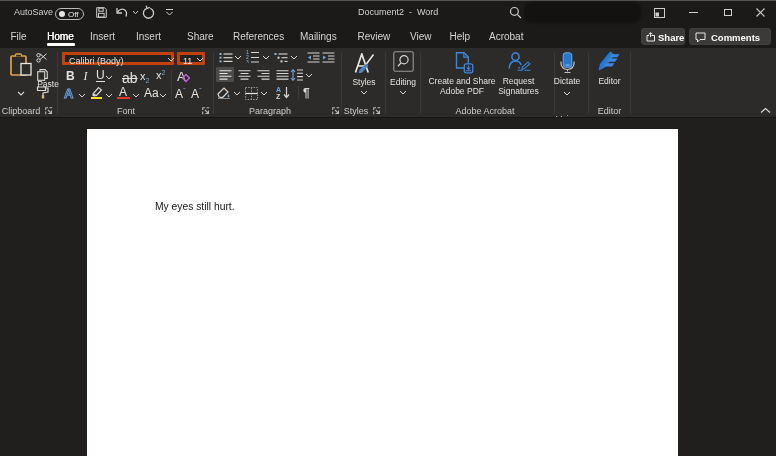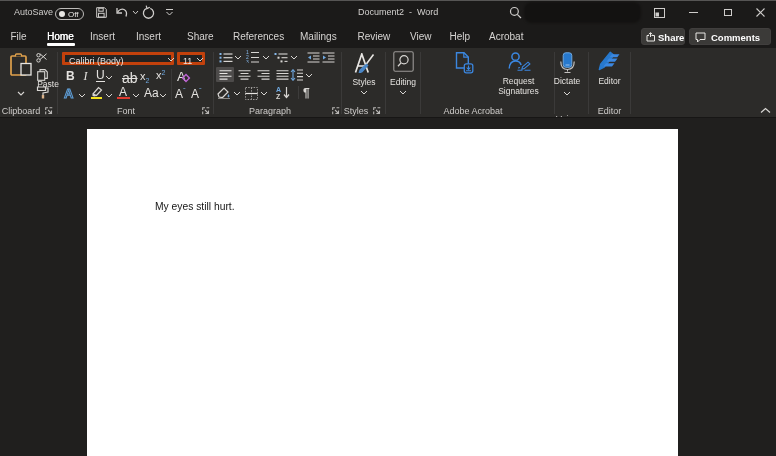--- a/index.html
+++ b/index.html
@@ -313,29 +313,30 @@
   <svg class="abs" style="left:399px;top:42px;" width="8" height="5" viewBox="0 0 8 5">
       <path d="M1 1 L4 4 L7 1" fill="none" stroke="#d8d6d3" stroke-width="1"></path>
     </svg>
 
   <svg class="abs" style="left:455px;top:4px;" width="19" height="22" viewBox="0 0 19 22">
     <path d="M1.5 0.7 h7.5 l4.3 4.3 v11 h-11.8 z" fill="none" stroke="#3b87e0" stroke-width="1.4"></path>
     <path d="M8.8 0.7 v4.5 h4.5" fill="none" stroke="#3b87e0" stroke-width="1.2"></path>
     <rect x="9.3" y="11.8" width="8.5" height="9" rx="2" fill="#2c2b29" stroke="#3b87e0" stroke-width="1.3"></rect>
     <path d="M13.5 13.5 v3.6 M11.7 15.5 L13.5 17.5 L15.3 15.5 M11 18.8 h5" fill="none" stroke="#3b87e0" stroke-width="1.1"></path>
   </svg>
+  <div class="abs" style="left:421px;top:28px;width:82px;text-align:center;font-size:8.5px;color:#e4e2df;line-height:10px;">Create and Share<br>Adobe PDF</div>
   <svg class="abs" style="left:508px;top:4px;" width="25" height="21" viewBox="0 0 25 21">
     <circle cx="7.5" cy="4.7" r="3.6" fill="none" stroke="#3b87e0" stroke-width="1.5"></circle>
     <path d="M1.2 16.5 q0.5 -7.5 6.3 -7.5 q4.5 0 5.6 4" fill="none" stroke="#3b87e0" stroke-width="1.5"></path>
     <path d="M14.5 14.8 l5.5 -4.6 l1.9 1.7 l-5.6 4.7 l-2.4 0.6 z" fill="none" stroke="#3b87e0" stroke-width="1.1"></path>
     <path d="M9.5 18.3 h5 M16.5 18.3 h6" stroke="#3b87e0" stroke-width="1.1"></path>
     <path d="M10 16 l2 -0.5" stroke="#3b87e0" stroke-width="1"></path>
   </svg>
   <div class="abs" style="left:478.5px;top:28px;width:80px;text-align:center;font-size:8.5px;color:#e4e2df;line-height:10px;">Request<br>Signatures</div>
-  <div class="glabel" style="left:440px;width:66px;">Adobe Acrobat</div>
+  <div class="glabel" style="left:452px;width:66px;">Adobe Acrobat</div>
 
   <svg class="abs" style="left:560px;top:4px;" width="15" height="22" viewBox="0 0 15 22">
     <rect x="3.2" y="0.8" width="8.6" height="14.5" rx="2.6" fill="#2779ce" stroke="#6fa8e0" stroke-width="1"></rect>
     <path d="M0.8 9.5 q0 8 6.7 8 q6.7 0 6.7 -8" fill="none" stroke="#c4c2c0" stroke-width="1.2"></path>
     <path d="M7.5 17.5 v2 M4.5 20.5 h6" stroke="#c4c2c0" stroke-width="1"></path>
     <path d="M5.5 13 h4" stroke="#9cc3ec" stroke-width="1"></path>
   </svg>
   <div class="abs" style="left:549px;top:28px;width:36px;text-align:center;font-size:8.5px;color:#e4e2df;">Dictate</div>
   <svg class="abs" style="left:563px;top:43px;" width="8" height="5" viewBox="0 0 8 5">
       <path d="M1 1 L4 4 L7 1" fill="none" stroke="#d8d6d3" stroke-width="1"></path>

